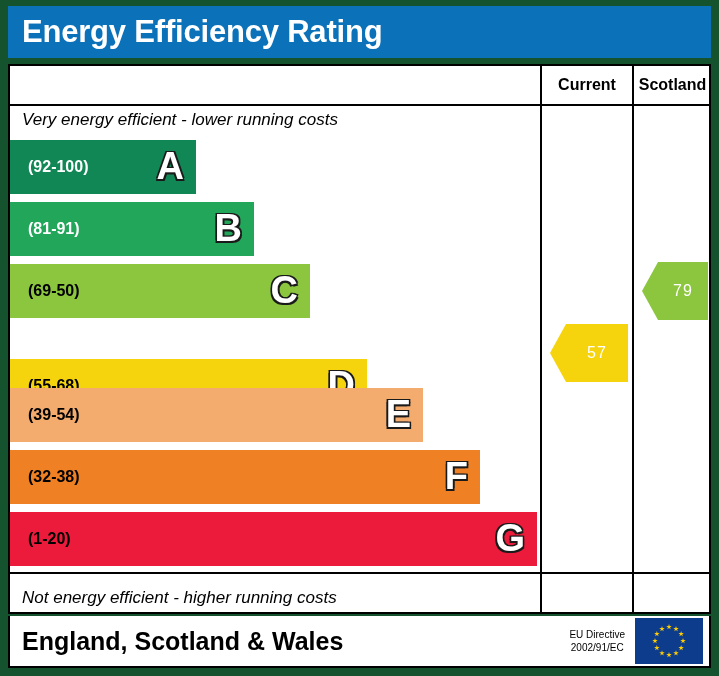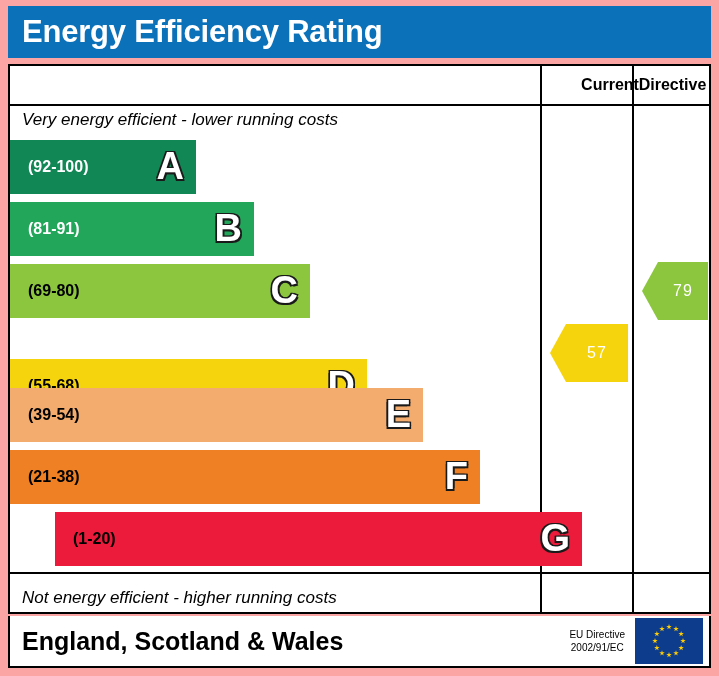--- a/index.html
+++ b/index.html
@@ -7,21 +7,21 @@
     padding: 0;
     background: #ffffff;
   }
   body {
     font-family: "Liberation Sans", sans-serif;
   }
   #epc-root {
     position: relative;
     width: 719px;
     height: 676px;
-    background: #fca5a5;
+    background: #14532d;
     overflow: hidden;
   }
 
   
   .title-bar {
     position: absolute;
     left: 8px;
     top: 6px;
     width: 703px;
     height: 52px;
@@ -84,21 +84,21 @@
   .col-head {
     position: absolute;
     top: 0;
     height: 38px;
     line-height: 38px;
     text-align: center;
     font-size: 16px;
     font-weight: bold;
     color: #000000;
   }
-  .col-head.current { left: 532px; width: 90px; padding-left: 23px; }
+  .col-head.current { left: 532px; width: 90px; }
   .col-head.potential { left: 624px; width: 77px; }
 
   .caption {
     position: absolute;
     left: 12px;
     font-style: italic;
     font-size: 17px;
     color: #000000;
     white-space: nowrap;
   }
@@ -224,63 +224,63 @@
     <div class="title-text">Energy Efficiency Rating</div>
   </div>
 
   <div class="table-frame">
     <div class="head-rule"></div>
     <div class="foot-rule"></div>
     <div class="col-div current"></div>
     <div class="col-div potential"></div>
 
     <div class="col-head current">Current</div>
-    <div class="col-head potential">Directive</div>
+    <div class="col-head potential">Scotland</div>
 
     <div class="caption bottom">Not energy efficient - higher running costs</div>
     <div class="caption top">Very energy efficient - lower running costs</div>
 
     <div class="bars">
         <div class="band-row" style="top: 0px; width: 186px;">
           <div class="band-bar" style="width: 186px; height: 54px; background: rgb(16, 135, 84);">
             <span class="band-range" style="color: rgb(255, 255, 255);">(92-100)</span>
             <span class="band-letter" style="right: 12px;">A</span>
           </div>
         </div>
         <div class="band-row" style="top: 62px; width: 244px;">
           <div class="band-bar" style="width: 244px; height: 54px; background: rgb(34, 167, 90);">
             <span class="band-range" style="color: rgb(255, 255, 255);">(81-91)</span>
             <span class="band-letter" style="right: 12px;">B</span>
           </div>
         </div>
         <div class="band-row" style="top: 124px; width: 300px;">
           <div class="band-bar" style="width: 300px; height: 54px; background: rgb(140, 198, 62);">
-            <span class="band-range" style="color: rgb(0, 0, 0);">(69-80)</span>
+            <span class="band-range" style="color: rgb(0, 0, 0);">(69-50)</span>
             <span class="band-letter" style="right: 12px;">C</span>
           </div>
         </div>
         <div class="band-row" style="top: 186px; width: 357px; margin-top: 33px;">
           <div class="band-bar" style="width: 357px; height: 54px; background: rgb(246, 212, 13);">
             <span class="band-range" style="color: rgb(0, 0, 0);">(55-68)</span>
             <span class="band-letter" style="right: 12px;">D</span>
           </div>
         </div>
         <div class="band-row" style="top: 248px; width: 413px;">
           <div class="band-bar" style="width: 413px; height: 54px; background: rgb(243, 172, 110);">
             <span class="band-range" style="color: rgb(0, 0, 0);">(39-54)</span>
             <span class="band-letter" style="right: 12px;">E</span>
           </div>
         </div>
         <div class="band-row" style="top: 310px; width: 470px;">
           <div class="band-bar" style="width: 470px; height: 54px; background: rgb(239, 128, 35);">
-            <span class="band-range" style="color: rgb(0, 0, 0);">(21-38)</span>
+            <span class="band-range" style="color: rgb(0, 0, 0);">(32-38)</span>
             <span class="band-letter" style="right: 12px;">F</span>
           </div>
         </div>
-        <div class="band-row" style="top: 372px; width: 527px; margin-left: 45px;">
+        <div class="band-row" style="top: 372px; width: 527px;">
           <div class="band-bar" style="width: 527px; height: 54px; background: rgb(237, 27, 59);">
             <span class="band-range" style="color: rgb(0, 0, 0);">(1-20)</span>
             <span class="band-letter" style="right: 12px;">G</span>
           </div>
         </div>
       </div>
 
     <div class="rating-arrow" style="left: 540px; width: 78px; top: 258px; background: rgb(246, 212, 13);">
       <span class="val">57</span>
     </div>

